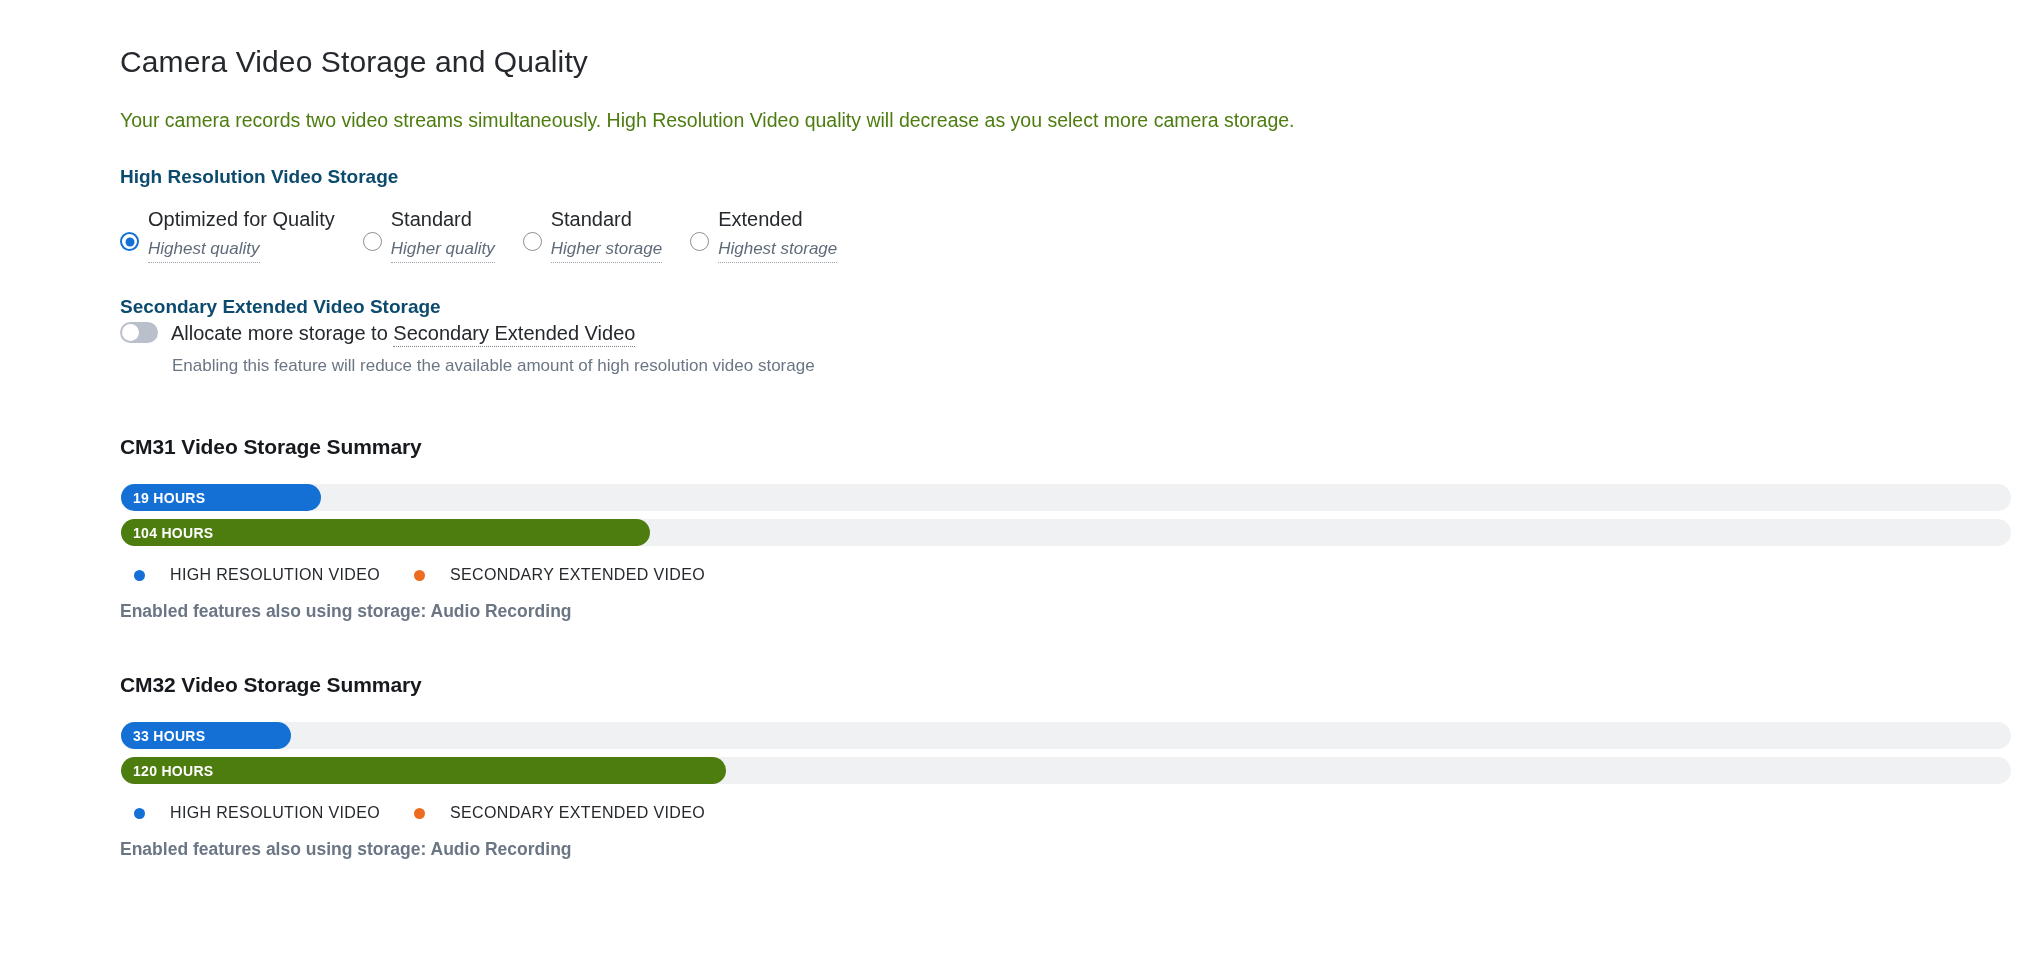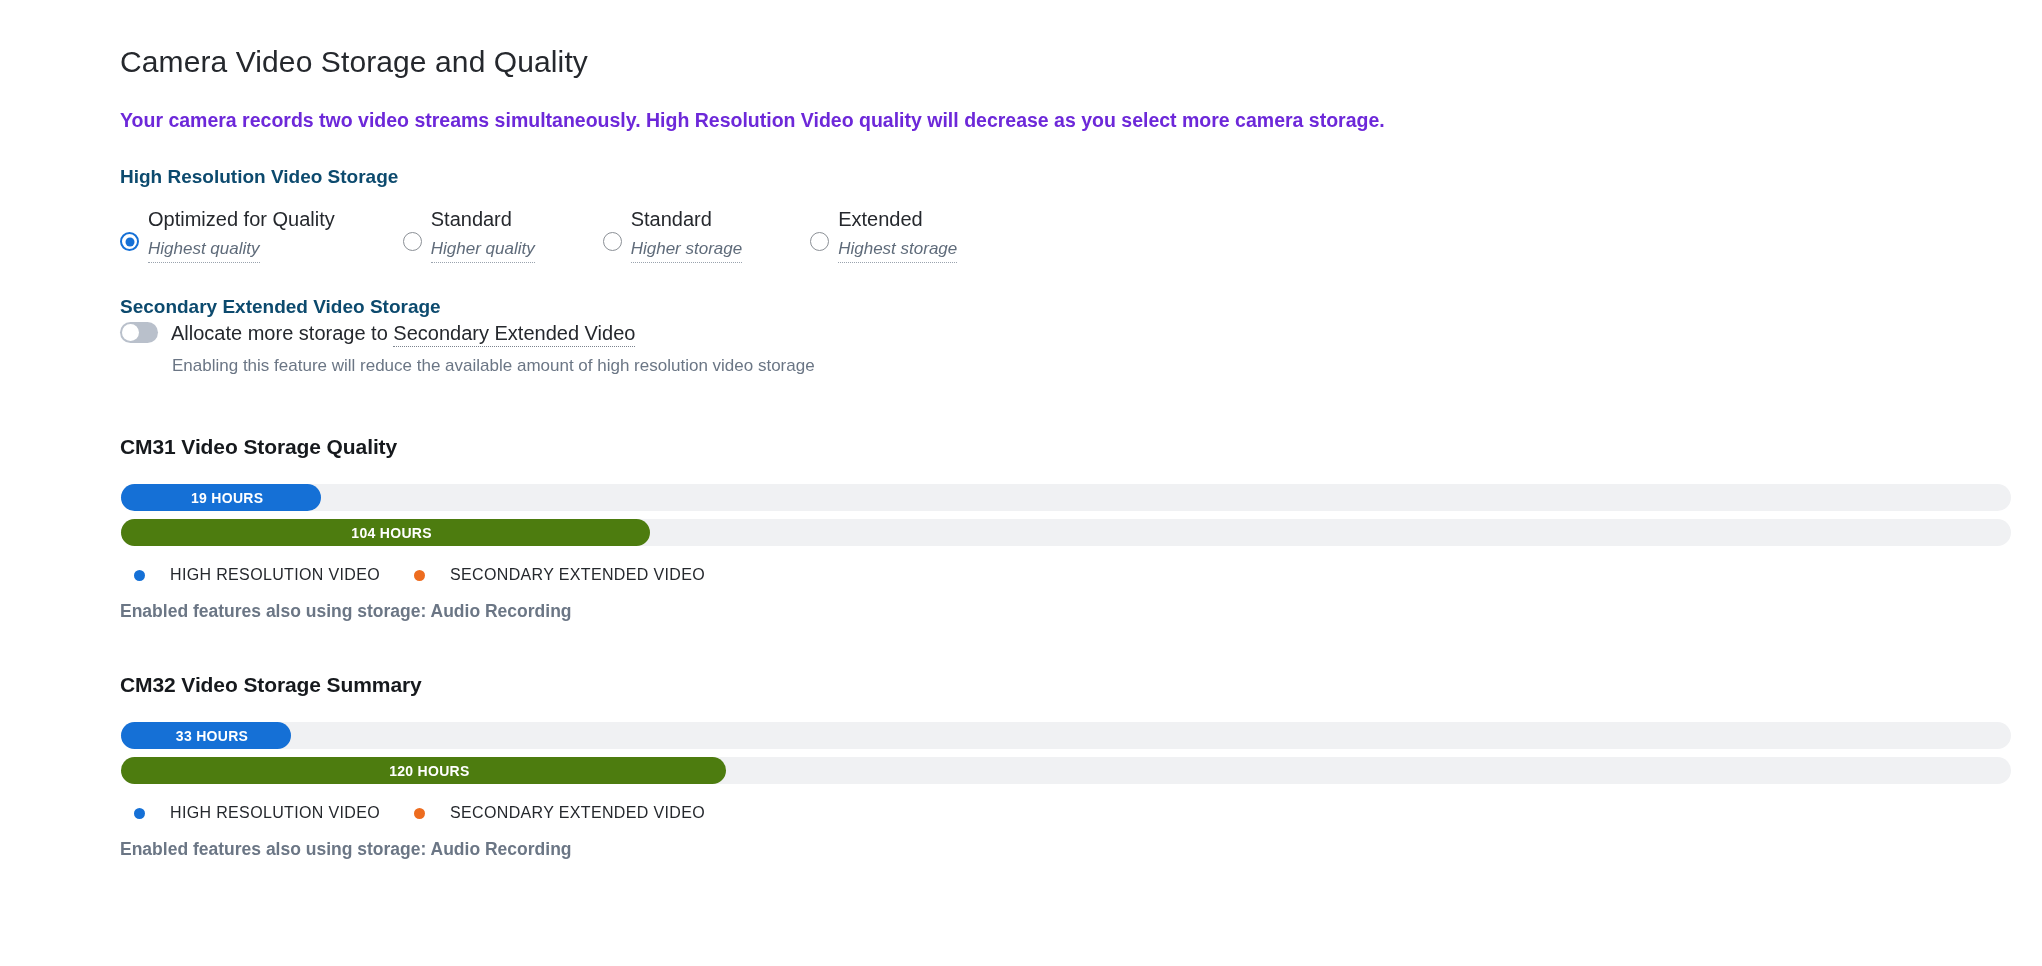--- a/index.html
+++ b/index.html
@@ -20,22 +20,22 @@
   .page-title {
     font-size: 30px;
     font-weight: 400;
     color: #25282d;
     letter-spacing: 0.1px;
     margin: 12px 0 0 0;
     line-height: 1.3;
   }
   .intro {
     font-size: 19.5px;
-    font-weight: 700;
-    color: #6d28d9;
+    font-weight: 400;
+    color: #4d7c0f;
     margin: 26px 0 0 0;
     line-height: 1.35;
   }
   .field-label {
     font-size: 19px;
     font-weight: 700;
     color: #0c4a6e;
     margin: 32px 0 0 0;
     line-height: 1.3;
   }
@@ -46,21 +46,20 @@
     margin: 0;
     line-height: 1.3;
     letter-spacing: -0.1px;
   }
 
   
   .radio-row {
     display: flex;
     align-items: flex-start;
     margin-top: 16px;
-    gap: 40px;
   }
   .radio-option {
     display: flex;
     align-items: center;
     margin-right: 28px;
   }
   .radio-mark {
     width: 19px; height: 19px;
     border-radius: 50%;
     border: 1.6px solid #8b9096;
@@ -150,21 +149,20 @@
     width: 1890px;
     margin-bottom: 8px;
   }
   .bar-fill {
     position: absolute;
     left: 0; top: 0; bottom: 0;
     border-radius: 14px;
     display: flex;
     align-items: center;
     padding-left: 12px;
-    justify-content: center;
   }
   .bar-fill.hi { background: #1570d6; }
   .bar-fill.sec { background: #4d7c0f; }
   .bar-value {
     font-size: 14px;
     font-weight: 700;
     color: #ffffff;
     letter-spacing: 0.3px;
     white-space: nowrap;
   }
@@ -254,21 +252,21 @@
   <div class="toggle-row">
     <span class="toggle">
       <span class="knob"></span>
     </span>
     <span class="toggle-label"><span>Allocate more storage to </span><span class="dotted">Secondary Extended Video</span></span>
   </div>
 
   <div class="toggle-help">Enabling this feature will reduce the available amount of high resolution video storage</div>
 
   <div class="summary-block first">
-    <h2 class="summary-title">CM31 Video Storage Quality</h2>
+    <h2 class="summary-title">CM31 Video Storage Summary</h2>
 
     <div class="bars">
       <div class="bar-track">
         <div class="bar-fill hi" style="width:10.6%">
           <span class="bar-value">19 HOURS</span>
         </div>
       </div>
       <div class="bar-track">
         <div class="bar-fill sec" style="width:28%">
           <span class="bar-value">104 HOURS</span>

